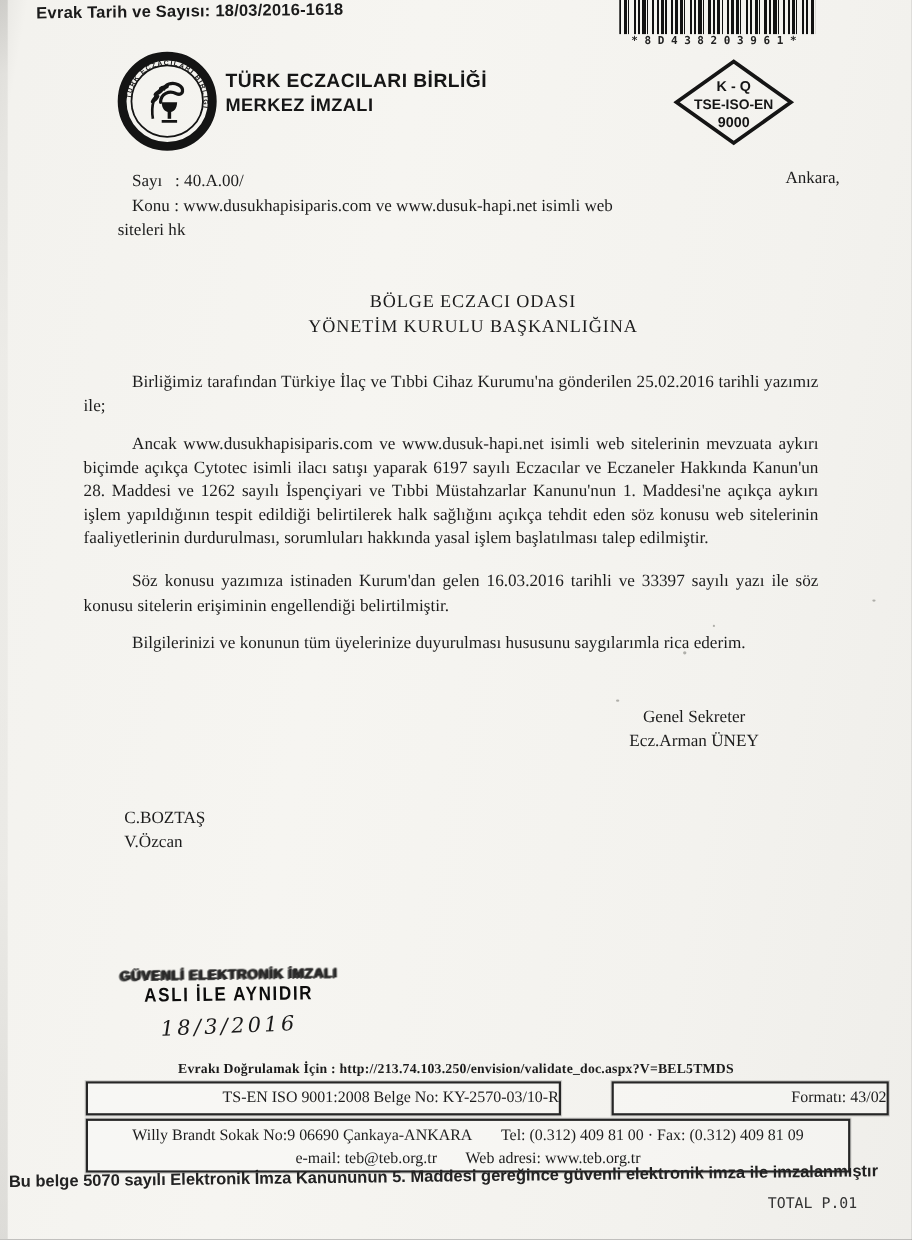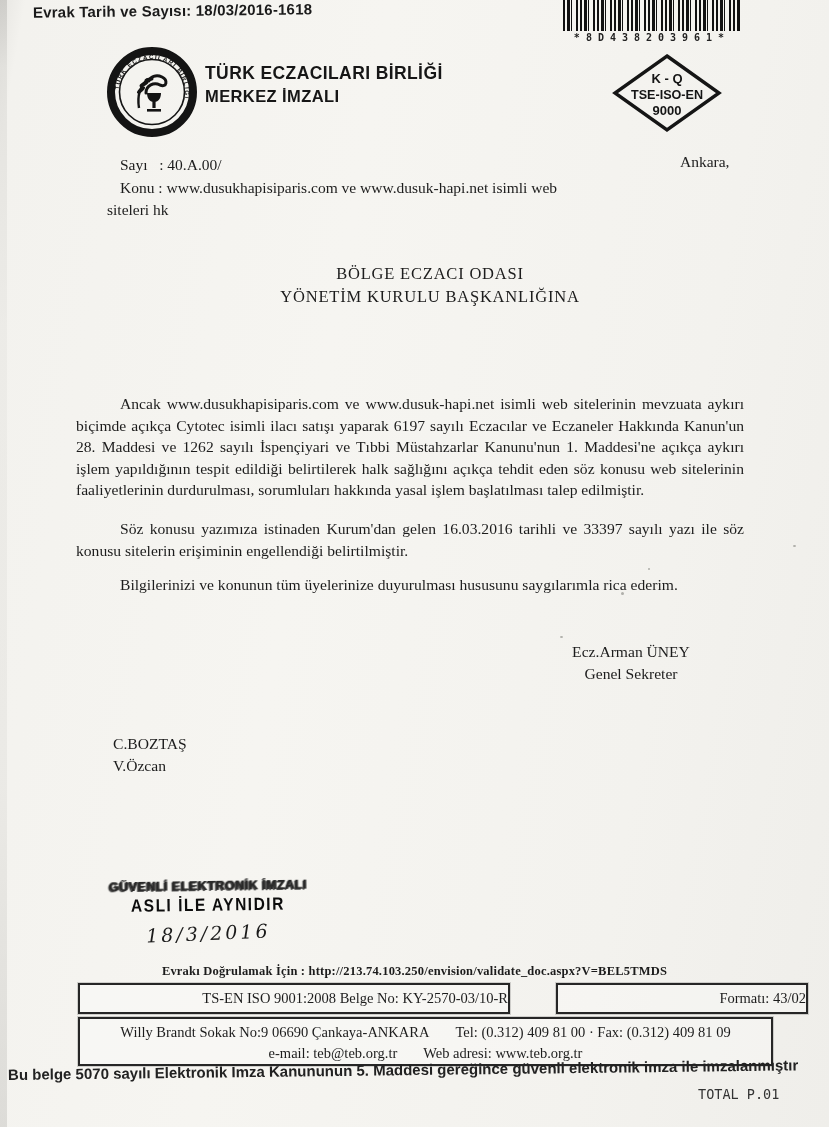--- a/index.html
+++ b/index.html
@@ -27,21 +27,21 @@
   .seal{left:106px;top:46px;width:92px;height:92px;}
   .org-name{left:205px;top:63px;font-family:"Liberation Sans",sans-serif;font-weight:bold;color:#161616;}
   .org-name .l1{font-size:17.5px;letter-spacing:.4px;}
   .org-name .l2{font-size:16.5px;margin-top:3px;letter-spacing:.4px;}
   .tse{left:612px;top:53px;width:110px;height:80px;}
 
   
   .sayi{left:120px;top:156px;font-size:15.5px;}
   .konu1{left:120px;top:179px;font-size:15.5px;}
   .konu2{left:107px;top:201px;font-size:15.5px;}
-  .city{left:680px;top:153px;font-size:15.5px;}
+  .city{left:714px;top:153px;font-size:15.5px;}
 
   
   .recipient{left:0;top:262px;width:860px;text-align:center;font-size:16.5px;letter-spacing:.8px;line-height:23px;}
 
   
   .para{left:76px;width:668px;font-size:15.6px;line-height:21.5px;text-align:justify;text-indent:44px;}
   .p1{top:337px;}
   .p2{top:393px;}
   .p3{top:518px;}
   .p4{top:574px;}
@@ -134,27 +134,28 @@
     <span>Konu</span>
     <span>: www.dusukhapisiparis.com ve www.dusuk-hapi.net isimli web</span>
   </div>
   <div class="abs konu2">siteleri hk</div>
 
   <div class="abs recipient">
     <div>BÖLGE ECZACI ODASI</div>
     <div>YÖNETİM KURULU BAŞKANLIĞINA</div>
   </div>
 
+  <div class="abs para p1">Birliğimiz tarafından Türkiye İlaç ve Tıbbi Cihaz Kurumu'na gönderilen 25.02.2016 tarihli yazımız ile;</div>
   <div class="abs para p2">Ancak www.dusukhapisiparis.com ve www.dusuk-hapi.net isimli web sitelerinin mevzuata aykırı biçimde açıkça Cytotec isimli ilacı satışı yaparak 6197 sayılı Eczacılar ve Eczaneler Hakkında Kanun'un 28. Maddesi ve 1262 sayılı İspençiyari ve Tıbbi Müstahzarlar Kanunu'nun 1. Maddesi'ne açıkça aykırı işlem yapıldığının tespit edildiği belirtilerek halk sağlığını açıkça tehdit eden söz konusu web sitelerinin faaliyetlerinin durdurulması, sorumluları hakkında yasal işlem başlatılması talep edilmiştir.</div>
   <div class="abs para p3">Söz konusu yazımıza istinaden Kurum'dan gelen 16.03.2016 tarihli ve 33397 sayılı yazı ile söz konusu sitelerin erişiminin engellendiği belirtilmiştir.</div>
   <div class="abs para p4">Bilgilerinizi ve konunun tüm üyelerinize duyurulması hususunu saygılarımla rica ederim.</div>
 
   <div class="abs signature">
+    <div>Genel Sekreter</div>
     <div>Ecz.Arman ÜNEY</div>
-    <div>Genel Sekreter</div>
   </div>
 
   <div class="abs cc">
     <div>C.BOZTAŞ</div>
     <div>V.Özcan</div>
   </div>
 
   <div class="abs stamp">
     <div class="s1">GÜVENLİ ELEKTRONİK İMZALI</div>
     <div class="s2">ASLI İLE AYNIDIR</div>

